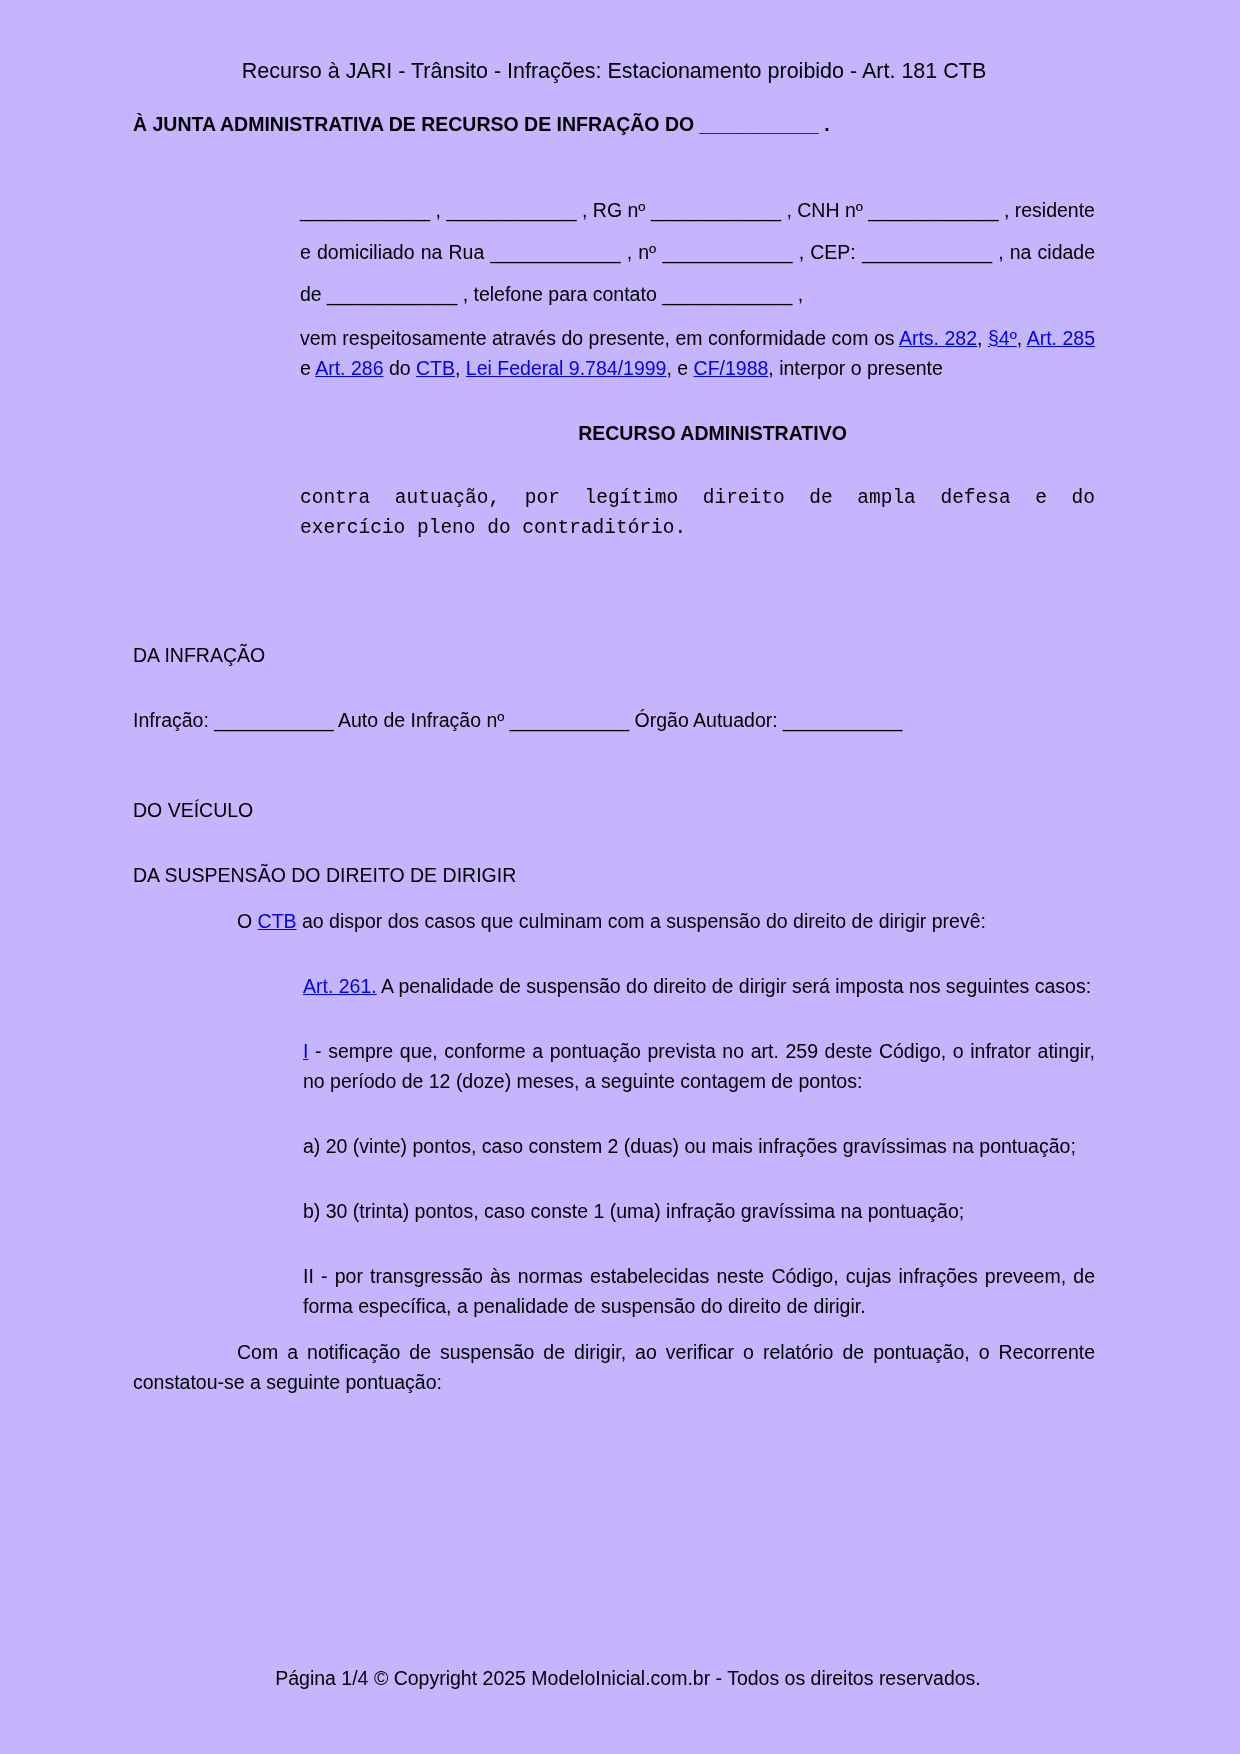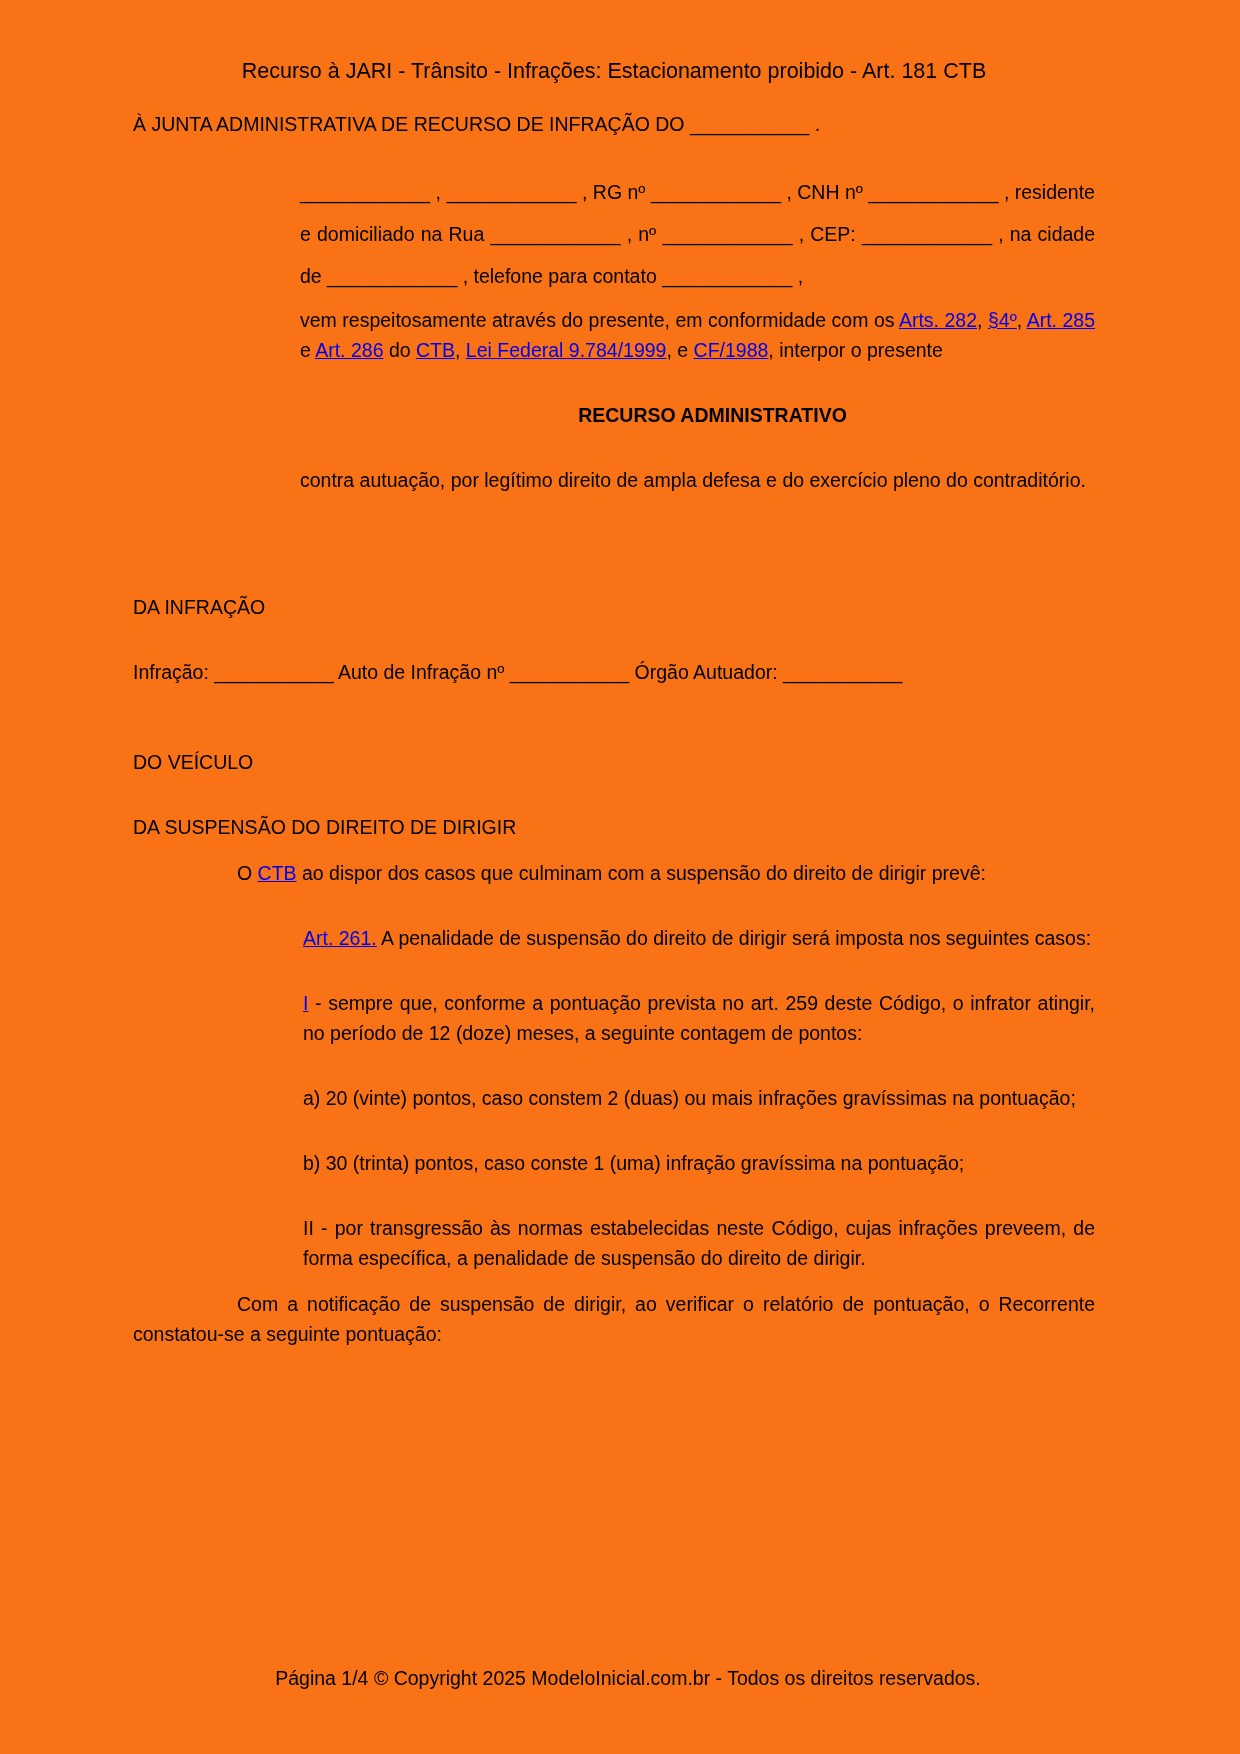--- a/index.html
+++ b/index.html
@@ -1,46 +1,46 @@
 <!DOCTYPE html>
 <html><head>
 <meta charset="utf-8">
 <style>
   html, body { margin: 0; padding: 0; background: #ffffff; }
   .page {
     position: relative;
     width: 1240px;
     height: 1754px;
     margin: 0 auto;
-    background: #f97316;
+    background: #c4b5fd;
     color: #000000;
     font-family: "Liberation Sans", "DejaVu Sans", sans-serif;
     font-size: 19.5px;
     overflow: hidden;
   }
   .content { padding: 58px 145px 0 133px; }
   p { margin: 0; }
   .doc-title {
     font-size: 21.5px;
     line-height: 27px;
     text-align: center;
     margin: 0 0 24px 0;
     white-space: nowrap;
   }
-  .addressee { font-weight: normal; line-height: 30px; margin: 0 0 32px 0; }
+  .addressee { font-weight: bold; line-height: 30px; margin: 0 0 50px 0; }
   .qual { margin-left: 167px; text-align: justify; line-height: 42px; }
   .preamble { margin: 8px 0 0 167px; text-align: justify; line-height: 30px; }
   .recurso {
     margin: 35px 0 0 167px;
     padding-left: 30px;
     text-align: center;
     font-weight: bold;
     line-height: 30px;
   }
-  .contra { margin: 35px 0 0 167px; text-align: justify; line-height: 30px; }
+  .contra { margin: 35px 0 0 167px; text-align: justify; line-height: 30px; font-family: Liberation Mono, monospace; }
   .sec { font-weight: normal; line-height: 30px; margin-top: 35px; }
   .sec-infracao { margin-top: 97px; }
   .sec-veiculo { margin-top: 60px; }
   .infra-line { margin-top: 35px; line-height: 30px; }
   .bodyp { margin-top: 16px; line-height: 30px; text-indent: 104px; text-align: justify; }
   .quote { margin: 35px 0 0 170px; text-align: justify; line-height: 30px; }
   .lnk { color: #0000EE; text-decoration: underline; cursor: pointer; }
   .footer {
     position: absolute;
     left: 16px; right: 0; top: 1663px;

